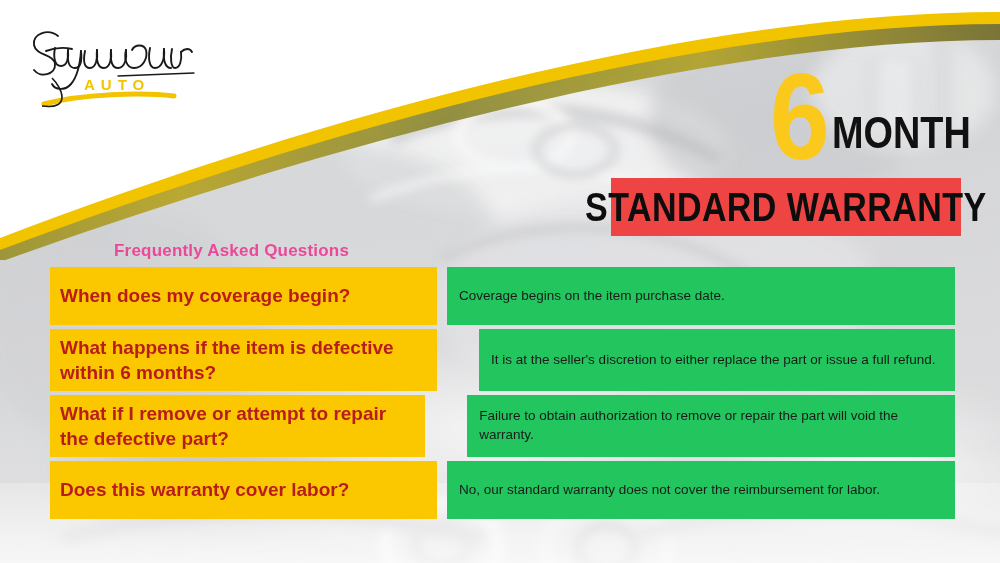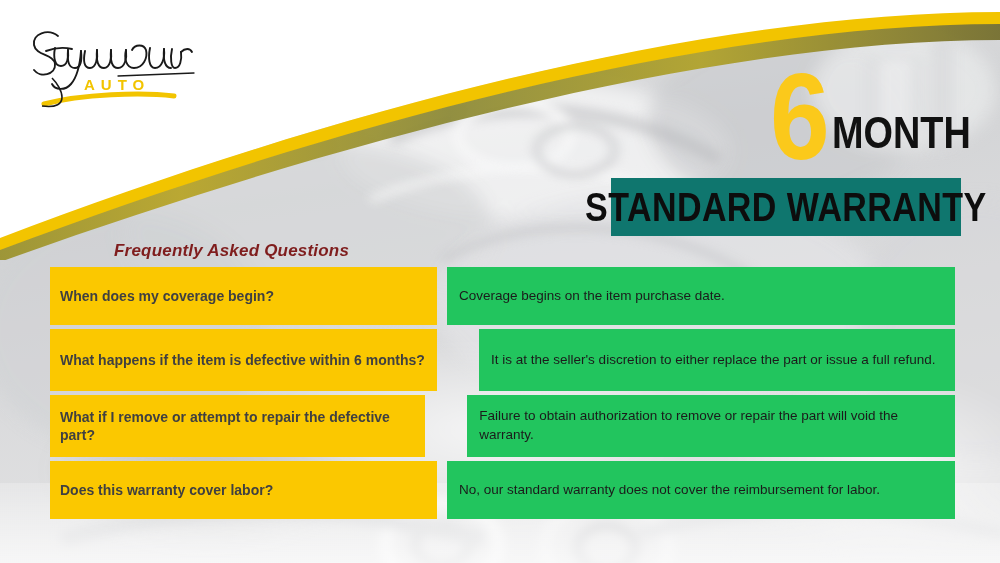--- a/index.html
+++ b/index.html
@@ -92,21 +92,21 @@
     white-space: nowrap;
   }
 
   
   .banner {
     position: absolute;
     left: 611px;
     top: 178px;
     width: 350px;
     height: 58px;
-    background: #0f766e;
+    background: #ef4444;
     display: flex;
     align-items: center;
     justify-content: center;
   }
   .banner span {
     font-family: "Liberation Sans Narrow", "Liberation Sans", sans-serif;
     font-weight: bold;
     font-size: 41px;
     line-height: 1;
     color: #0d0d0d;
@@ -115,23 +115,22 @@
     white-space: nowrap;
   }
 
   
   .faq-title {
     position: absolute;
     left: 114px;
     top: 241px;
     font-size: 17px;
     font-weight: bold;
-    color: #7f1d1d;
+    color: #ec4899;
     letter-spacing: 0.2px;
-    font-style: italic;
   }
 
   
   .faq-table {
     position: absolute;
     left: 50px;
     top: 267px;
     width: 905px;
   }
   .faq-row {
@@ -142,23 +141,23 @@
 
   .q-cell {
     width: 387px;
     box-sizing: border-box;
     background: #FBC800;
     padding: 10px 12px 10px 10px;
     display: flex;
     align-items: center;
   }
   .q-cell span {
-    font-size: 14px;
-    font-weight: bold;
-    color: #404040;
+    font-size: 19px;
+    font-weight: bold;
+    color: #b91c1c;
     line-height: 1.32;
   }
   .gap { width: 10px; flex: 0 0 10px; }
   .a-cell {
     flex: 1 1 auto;
     box-sizing: border-box;
     background: #22c55e;
     padding: 10px 14px 10px 12px;
     display: flex;
     align-items: center;

